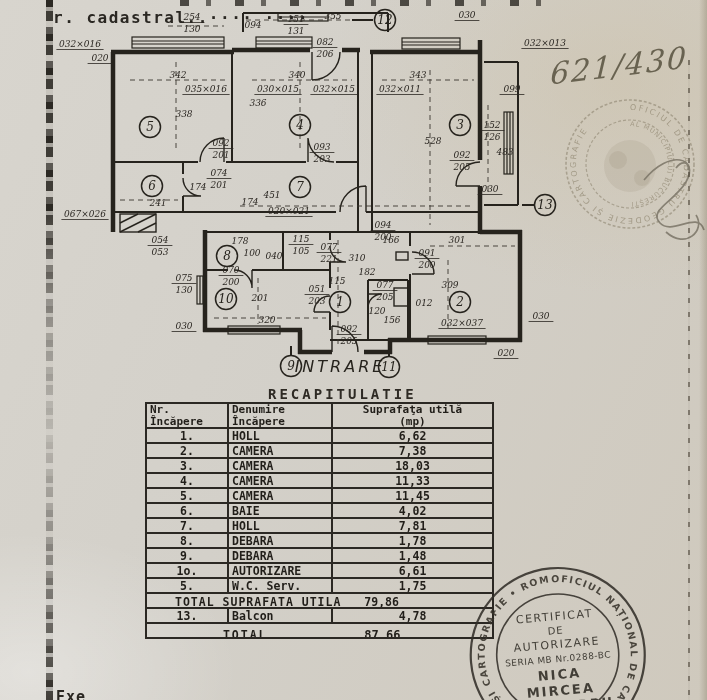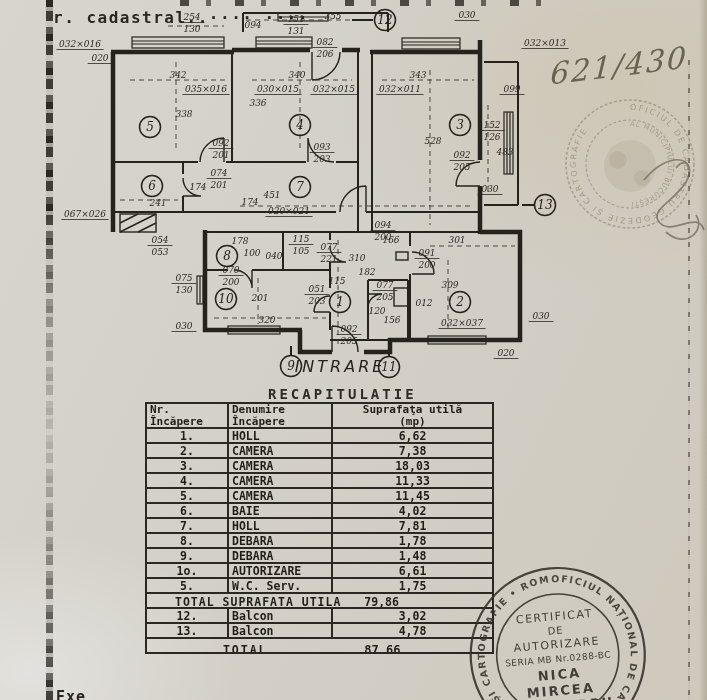--- a/index.html
+++ b/index.html
@@ -393,25 +393,20 @@
         <td class="c-name">W.C. Serv.</td>
         <td class="c-val">1,75</td>
       </tr>
       <tr>
         <td colspan="3" class="merged">
           <span class="lab">TOTAL SUPRAFATA UTILA</span>
           <span class="val">79,86</span>
         </td>
       </tr>
       <tr>
-        <td class="c-nr">12.</td>
-        <td class="c-name">Balcon</td>
-        <td class="c-val">3,02</td>
-      </tr>
-      <tr>
         <td class="c-nr">13.</td>
         <td class="c-name">Balcon</td>
         <td class="c-val">4,78</td>
       </tr>
       <tr>
         <td colspan="3" class="grand">
           <span class="lab">TOTAL</span>
           <span class="val">87,66</span>
         </td>
       </tr>

